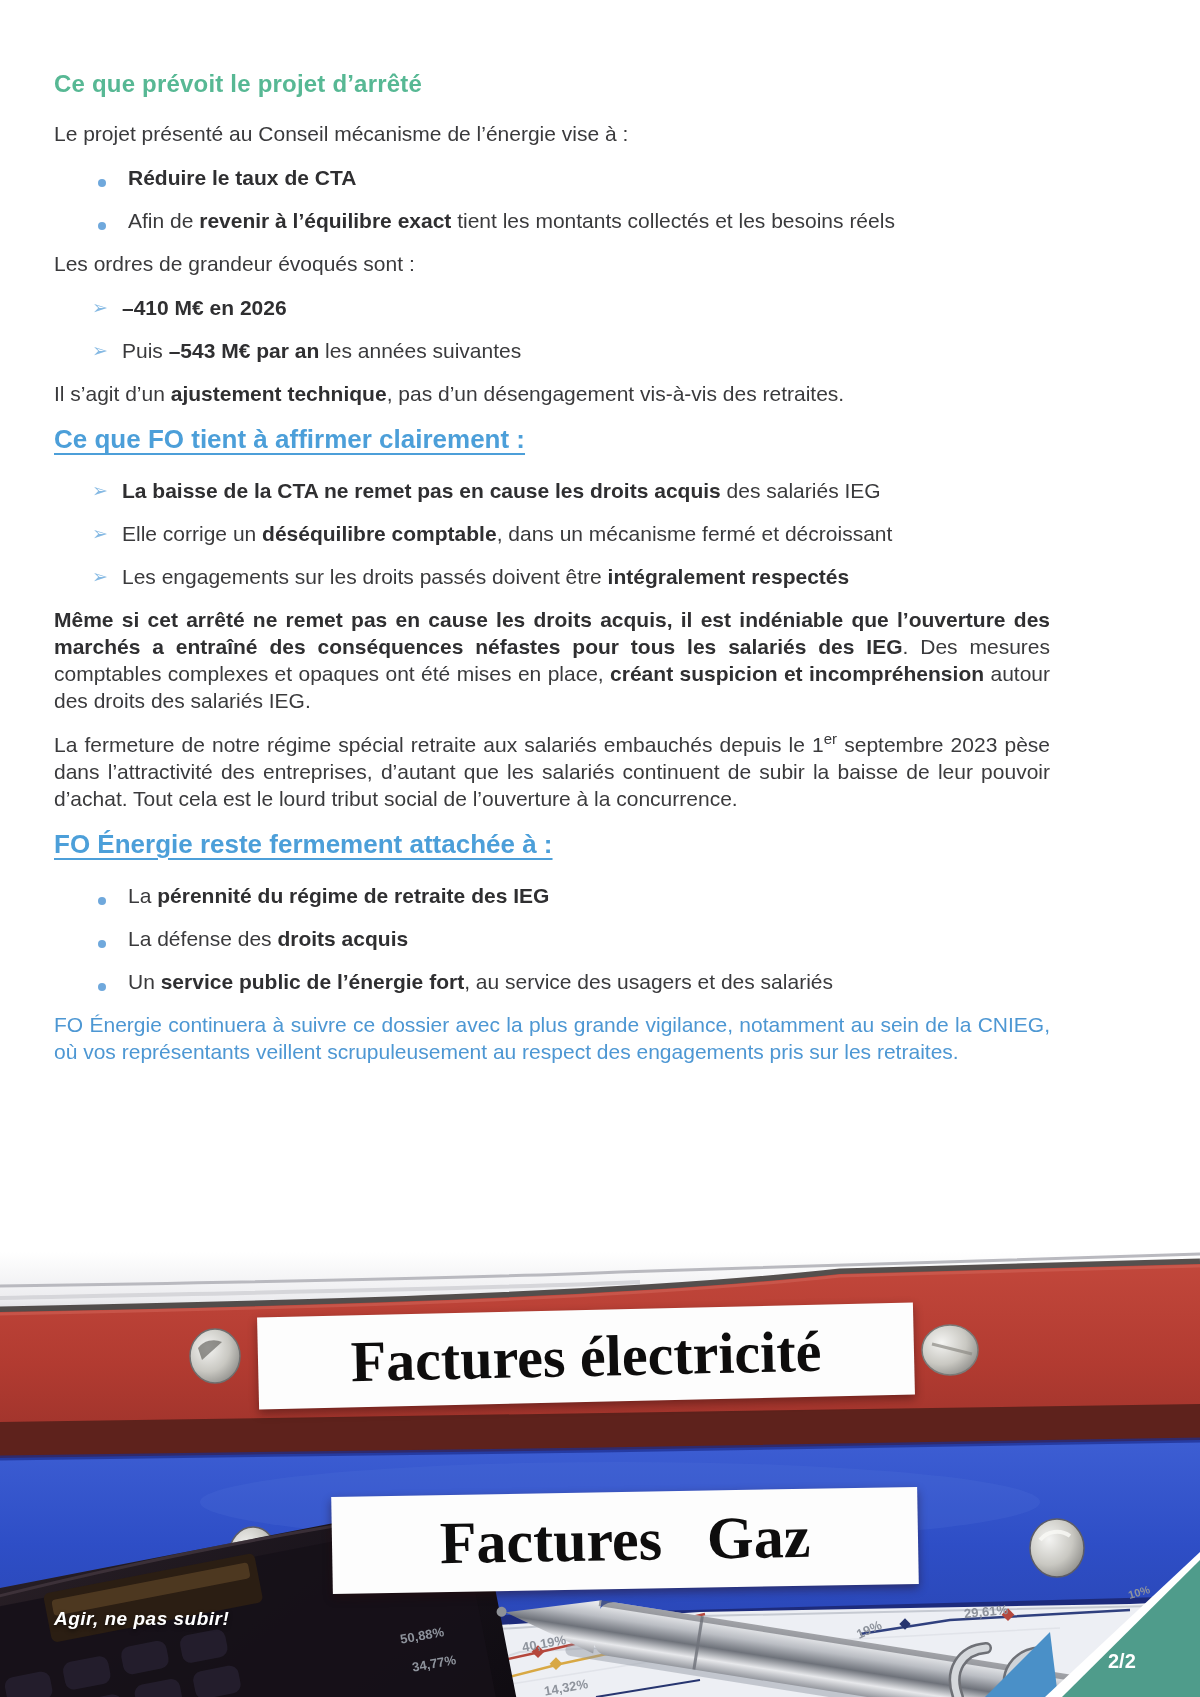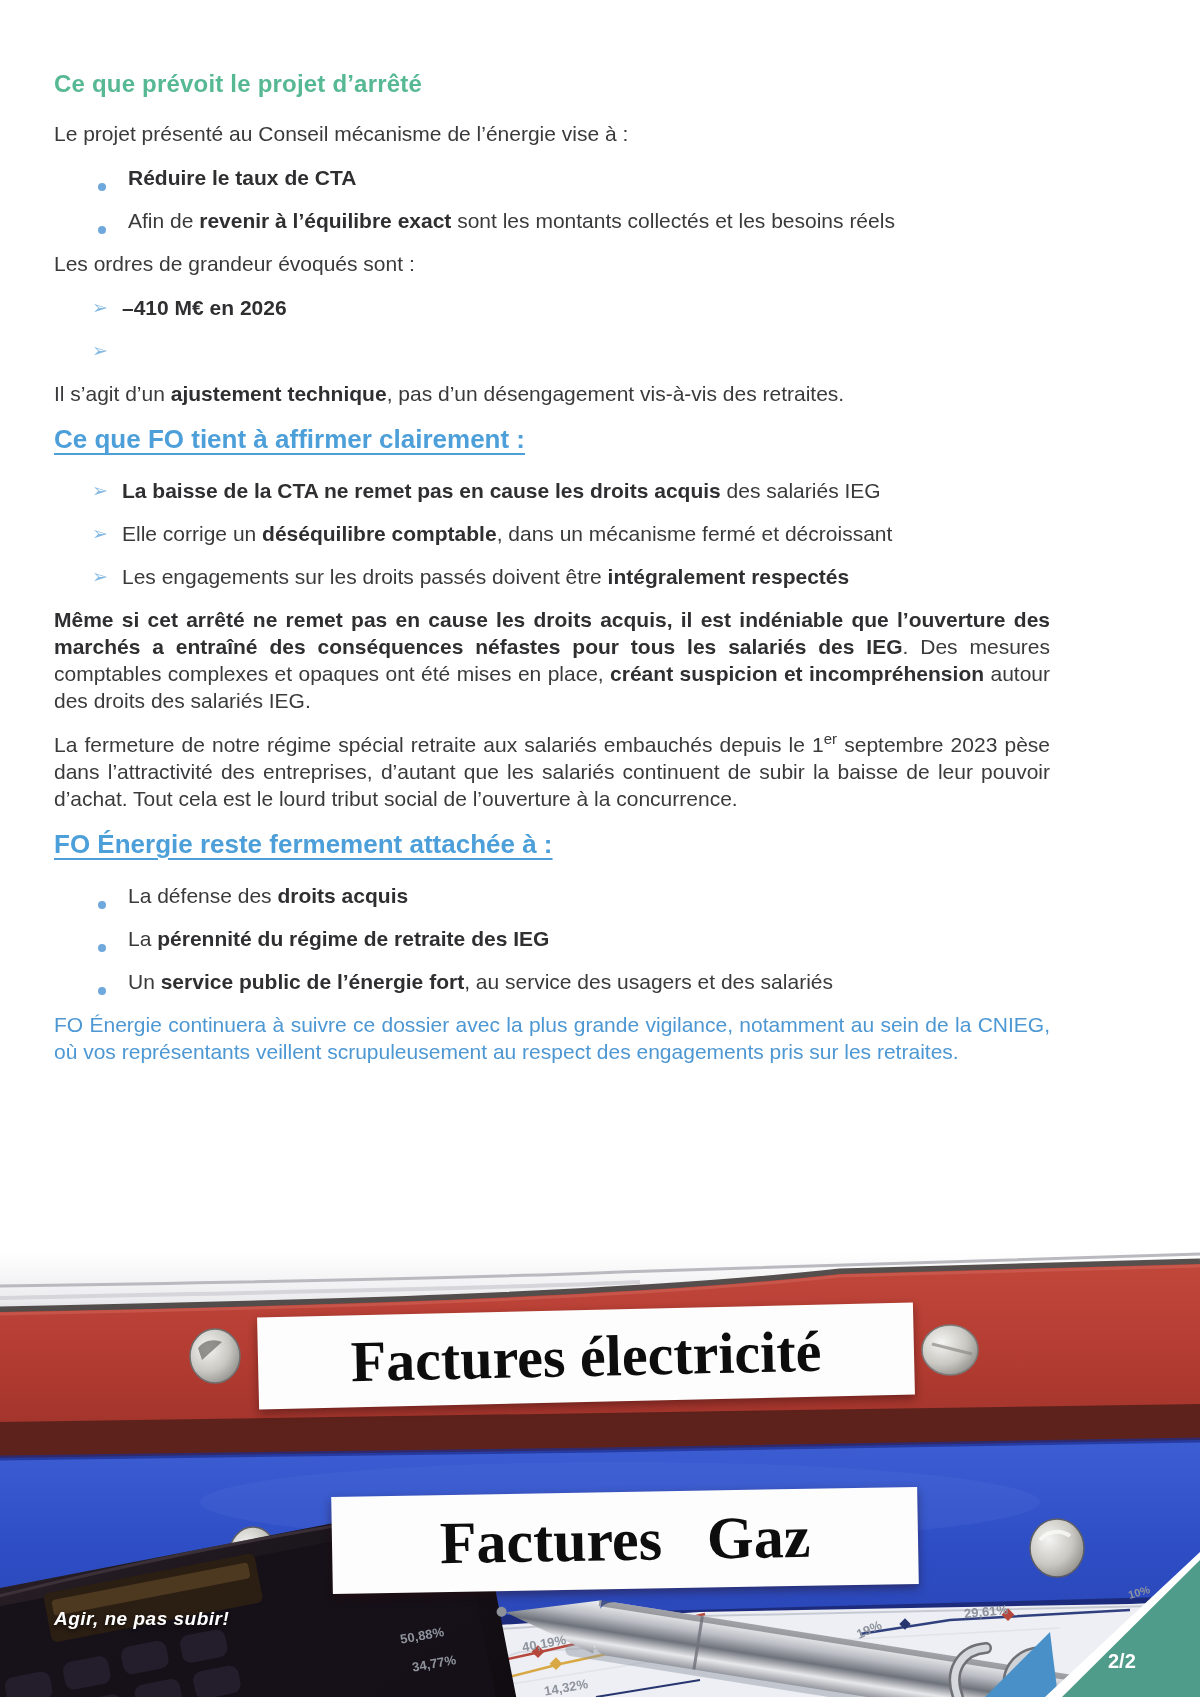--- a/index.html
+++ b/index.html
@@ -20,21 +20,21 @@
     color:#4c9fd9; font-size:26px; font-weight:700; margin:4px 0 22px 0;
     text-decoration:underline; text-underline-offset:5px; text-decoration-thickness:2px;
   }
   .para, .para-blue {
     font-size:21px; line-height:27px; text-align:justify; margin:0 0 17px 0;
   }
   .para-blue { color:#4d97d3; }
   .b { font-weight:700; color:#2f2f31; }
   sup { font-size:15px; line-height:0; }
   .bullet-dot, .bullet-arrow {
-    display:flex; align-items:flex-end; margin:0 0 16px 38px;
+    display:flex; align-items:center; margin:0 0 16px 38px;
     font-size:21px; line-height:27px;
   }
   .marker { flex:0 0 30px; display:block; }
   .marker.dot-m {
     width:8px; height:8px; flex:0 0 8px; margin:10px 22px 0 6px;
     border-radius:50%; background:#6fa8dc;
   }
   .marker.arrow-m {
     color:#85b9e3; font-size:19px; line-height:27px; flex:0 0 30px;
   }
@@ -82,54 +82,55 @@
 
 <div class="doc">
     <h2 class="h-green">Ce que prévoit le projet d’arrêté</h2>
     <div class="para"><span>Le projet présenté au Conseil mécanisme de l’énergie vise à :</span></div>
     <div class="bullet-dot">
       <span class="marker dot-m"></span>
       <span class="bullet-text"><span class="b">Réduire le taux de CTA</span></span>
     </div>
     <div class="bullet-dot">
       <span class="marker dot-m"></span>
-      <span class="bullet-text"><span>Afin de </span><span class="b">revenir à l’équilibre exact</span><span> sont les montants collectés et les besoins réels</span></span>
+      <span class="bullet-text"><span>Afin de </span><span class="b">revenir à l’équilibre exact</span><span> tient les montants collectés et les besoins réels</span></span>
     </div>
     <div class="para"><span>Les ordres de grandeur évoqués sont :</span></div>
     <div class="bullet-arrow">
       <span class="marker arrow-m">➢</span>
       <span class="bullet-text"><span class="b">–410 M€ en 2026</span></span>
     </div>
     <div class="bullet-arrow">
       <span class="marker arrow-m">➢</span>
+      <span class="bullet-text"><span>Puis </span><span class="b">–543 M€ par an</span><span> les années suivantes</span></span>
     </div>
     <div class="para"><span>Il s’agit d’un </span><span class="b">ajustement technique</span><span>, pas d’un désengagement vis-à-vis des retraites.</span></div>
     <h2 class="h-blue">Ce que FO tient à affirmer clairement :</h2>
     <div class="bullet-arrow">
       <span class="marker arrow-m">➢</span>
       <span class="bullet-text"><span class="b">La baisse de la CTA ne remet pas en cause les droits acquis</span><span> des salariés IEG</span></span>
     </div>
     <div class="bullet-arrow">
       <span class="marker arrow-m">➢</span>
       <span class="bullet-text"><span>Elle corrige un </span><span class="b">déséquilibre comptable</span><span>, dans un mécanisme fermé et décroissant</span></span>
     </div>
     <div class="bullet-arrow">
       <span class="marker arrow-m">➢</span>
       <span class="bullet-text"><span>Les engagements sur les droits passés doivent être </span><span class="b">intégralement respectés</span></span>
     </div>
     <div class="para"><span class="b">Même si cet arrêté ne remet pas en cause les droits acquis, il est indéniable que l’ouverture des marchés a entraîné des conséquences néfastes pour tous les salariés des IEG</span><span>. Des mesures comptables complexes et opaques ont été mises en place, </span><span class="b">créant suspicion et incompréhension</span><span> autour des droits des salariés IEG.</span></div>
     <div class="para"><span>La fermeture de notre régime spécial retraite aux salariés embauchés depuis le 1</span><sup>er</sup><span> septembre 2023 pèse dans l’attractivité des entreprises, d’autant que les salariés continuent de subir la baisse de leur pouvoir d’achat. Tout cela est le lourd tribut social de l’ouverture à la concurrence.</span></div>
     <h2 class="h-blue">FO Énergie reste fermement attachée à :</h2>
     <div class="bullet-dot">
       <span class="marker dot-m"></span>
+      <span class="bullet-text"><span>La </span><span class="b">pérennité du régime de retraite des IEG</span></span>
+    </div>
+    <div class="bullet-dot">
+      <span class="marker dot-m"></span>
       <span class="bullet-text"><span>La défense des </span><span class="b">droits acquis</span></span>
-    </div>
-    <div class="bullet-dot">
-      <span class="marker dot-m"></span>
-      <span class="bullet-text"><span>La </span><span class="b">pérennité du régime de retraite des IEG</span></span>
     </div>
     <div class="bullet-dot">
       <span class="marker dot-m"></span>
       <span class="bullet-text"><span>Un </span><span class="b">service public de l’énergie fort</span><span>, au service des usagers et des salariés</span></span>
     </div>
     <div class="para-blue"><span>FO Énergie continuera à suivre ce dossier avec la plus grande vigilance, notamment au sein de la CNIEG, où vos représentants veillent scrupuleusement au respect des engagements pris sur les retraites.</span></div>
   </div>
 
 <div class="photo">
   <svg width="1200" height="445" viewBox="0 0 1200 445">

